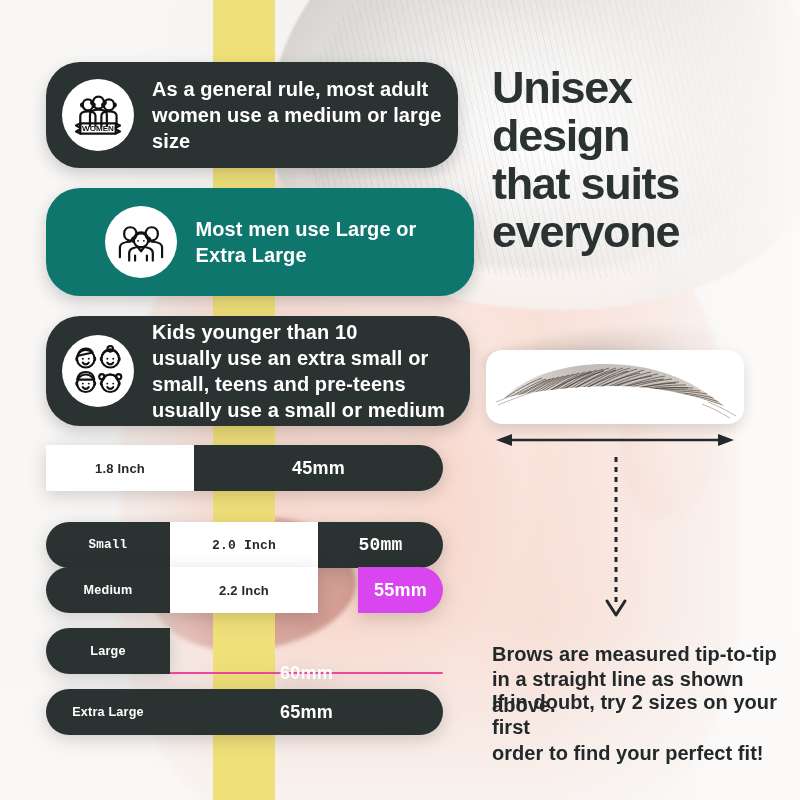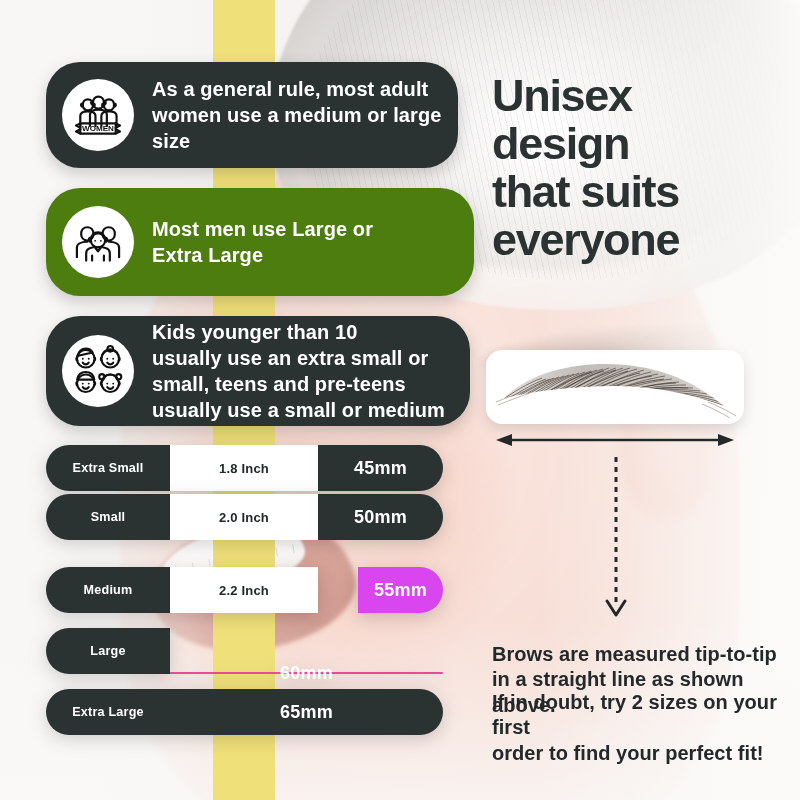--- a/index.html
+++ b/index.html
@@ -165,21 +165,21 @@
   .srow .cell-right{
     flex:1;
     background:#2b3232;
     border-radius:0 23px 23px 0;
     display:flex;align-items:center;justify-content:center;
     color:#fff;font-weight:bold;font-size:18px;letter-spacing:.2px;
   }
 
   
   .headline{
-    position:absolute;left:492px;top:72px;width:300px;
+    position:absolute;left:492px;top:64px;width:300px;
     color:#2b3232;
     font-weight:bold;
     font-size:45px;
     line-height:1.07;
     letter-spacing:-1.3px;
     white-space:pre-line;
   }
 
   
   .browcard{
@@ -248,21 +248,21 @@
 
         <path d="M11 42h42v12H11z"></path>
         <path d="M11 42l-5 2.5 5 2.5M11 49l-5 2.5 5 2.5M53 42l5 2.5-5 2.5M53 49l5 2.5-5 2.5"></path>
         <text x="32" y="51.5" font-family="Liberation Sans, sans-serif" font-size="9.6" font-weight="bold" text-anchor="middle" fill="#111" stroke="none">WOMEN</text>
       </svg>
     </div>
     <div class="ctext">As a general rule, most adult
 women use a medium or large size</div>
   </div>
 
-  <div class="card" id="card1" style="background: #4d7c0f;">
+  <div class="card" id="card1" style="background: #0f766e; justify-content: center;">
     <div class="badge">
       <svg width="54" height="54" viewBox="0 0 64 64" fill="none" stroke="#111" stroke-width="2.6" stroke-linecap="round" stroke-linejoin="round">
 
         <path d="M12 22.5c0-4.8 3.1-8 7.3-8 4.2 0 7.3 3.2 7.3 8 0 4.4-3 7.7-7.3 7.7-4.3 0-7.3-3.3-7.3-7.7z"></path>
         <path d="M7 50V38.5c0-4 4.6-6.8 12.3-6.8"></path>
 
         <path d="M37.4 22.5c0-4.8 3.1-8 7.3-8 4.2 0 7.3 3.2 7.3 8 0 4.4-3 7.7-7.3 7.7-4.3 0-7.3-3.3-7.3-7.7z"></path>
         <path d="M57 50V38.5c0-4-4.6-6.8-12.3-6.8"></path>
 
         <path d="M23.5 29.5c0-5.4 3.6-9 8.5-9s8.5 3.6 8.5 9c0 5-3.4 8.8-8.5 8.8s-8.5-3.8-8.5-8.8z"></path>
@@ -324,25 +324,24 @@
           </g>
       </svg>
     </div>
     <div class="ctext">Kids younger than 10
 usually use an extra small or
 small, teens and pre-teens
 usually use a small or medium</div>
   </div>
 
   <div class="srow" id="srow0" style="top:445px;">
-    <div class="cell-left" style="background: rgb(43, 50, 50);">Extra Small</div>
     <div class="cell-mid">1.8 Inch</div>
     <div class="cell-right" style="background: rgb(43, 50, 50);">45mm</div>
   </div>
-  <div class="srow" id="srow1" style="top:494px;">
+  <div class="srow" id="srow1" style="top:522px;font-family:Liberation Mono, monospace;">
     <div class="cell-left" style="background: rgb(43, 50, 50);">Small</div>
     <div class="cell-mid">2.0 Inch</div>
     <div class="cell-right" style="background: rgb(43, 50, 50);">50mm</div>
   </div>
   <div class="srow" id="srow2" style="top:567px;">
     <div class="cell-left" style="background: rgb(43, 50, 50);">Medium</div>
     <div class="cell-mid">2.2 Inch</div>
     <div class="cell-right" style="background: #d946ef; margin-left: 40px;">55mm</div>
   </div>
   <div class="srow" id="srow3" style="top:628px;justify-content:flex-end;">

